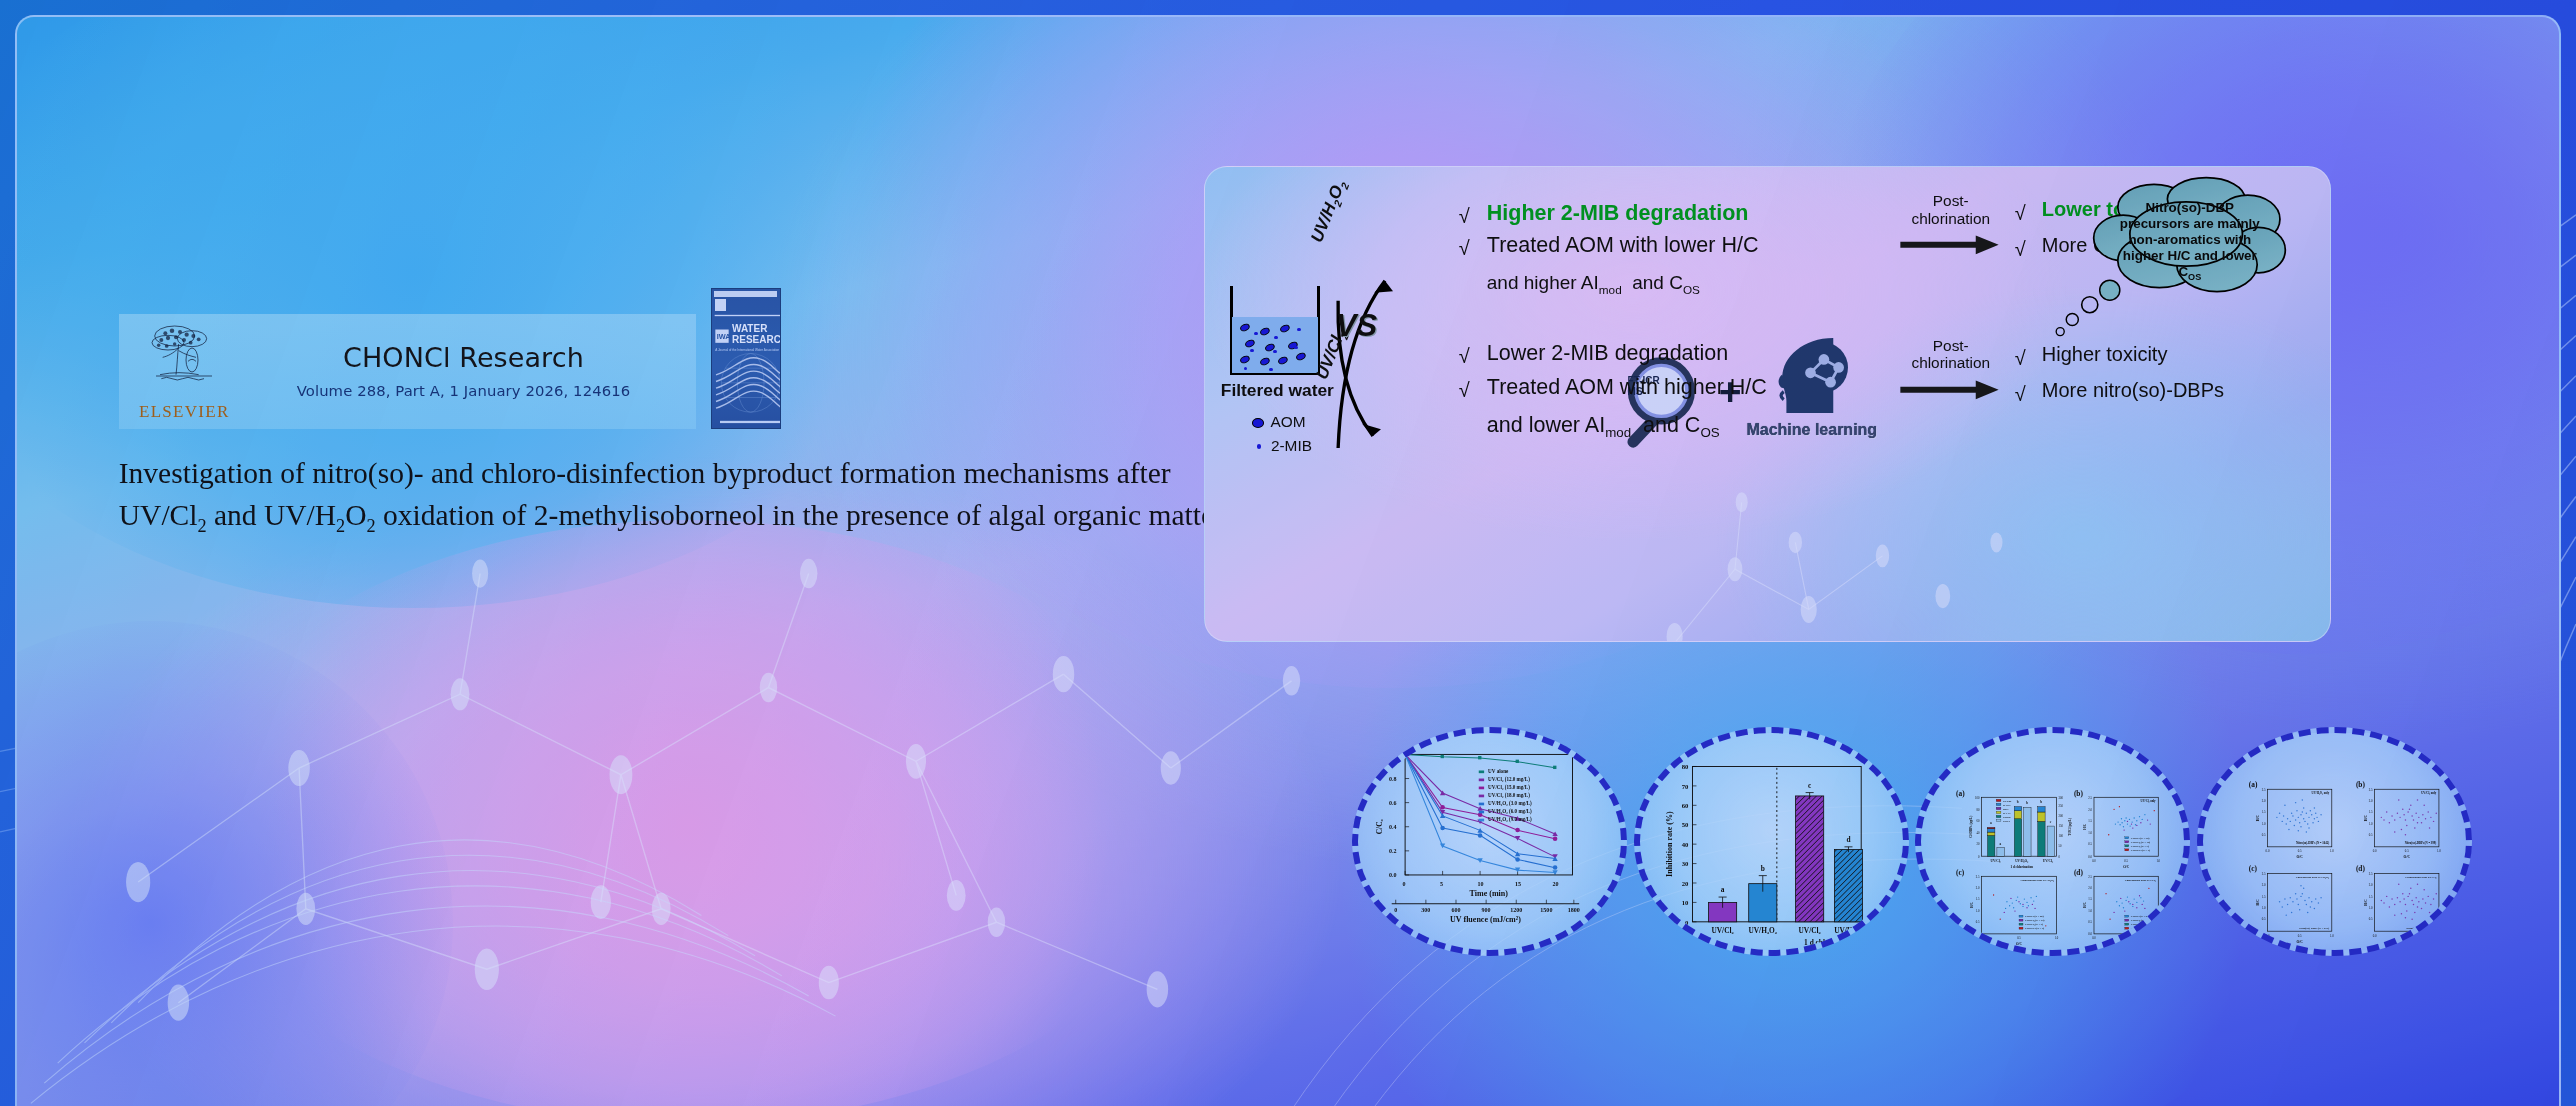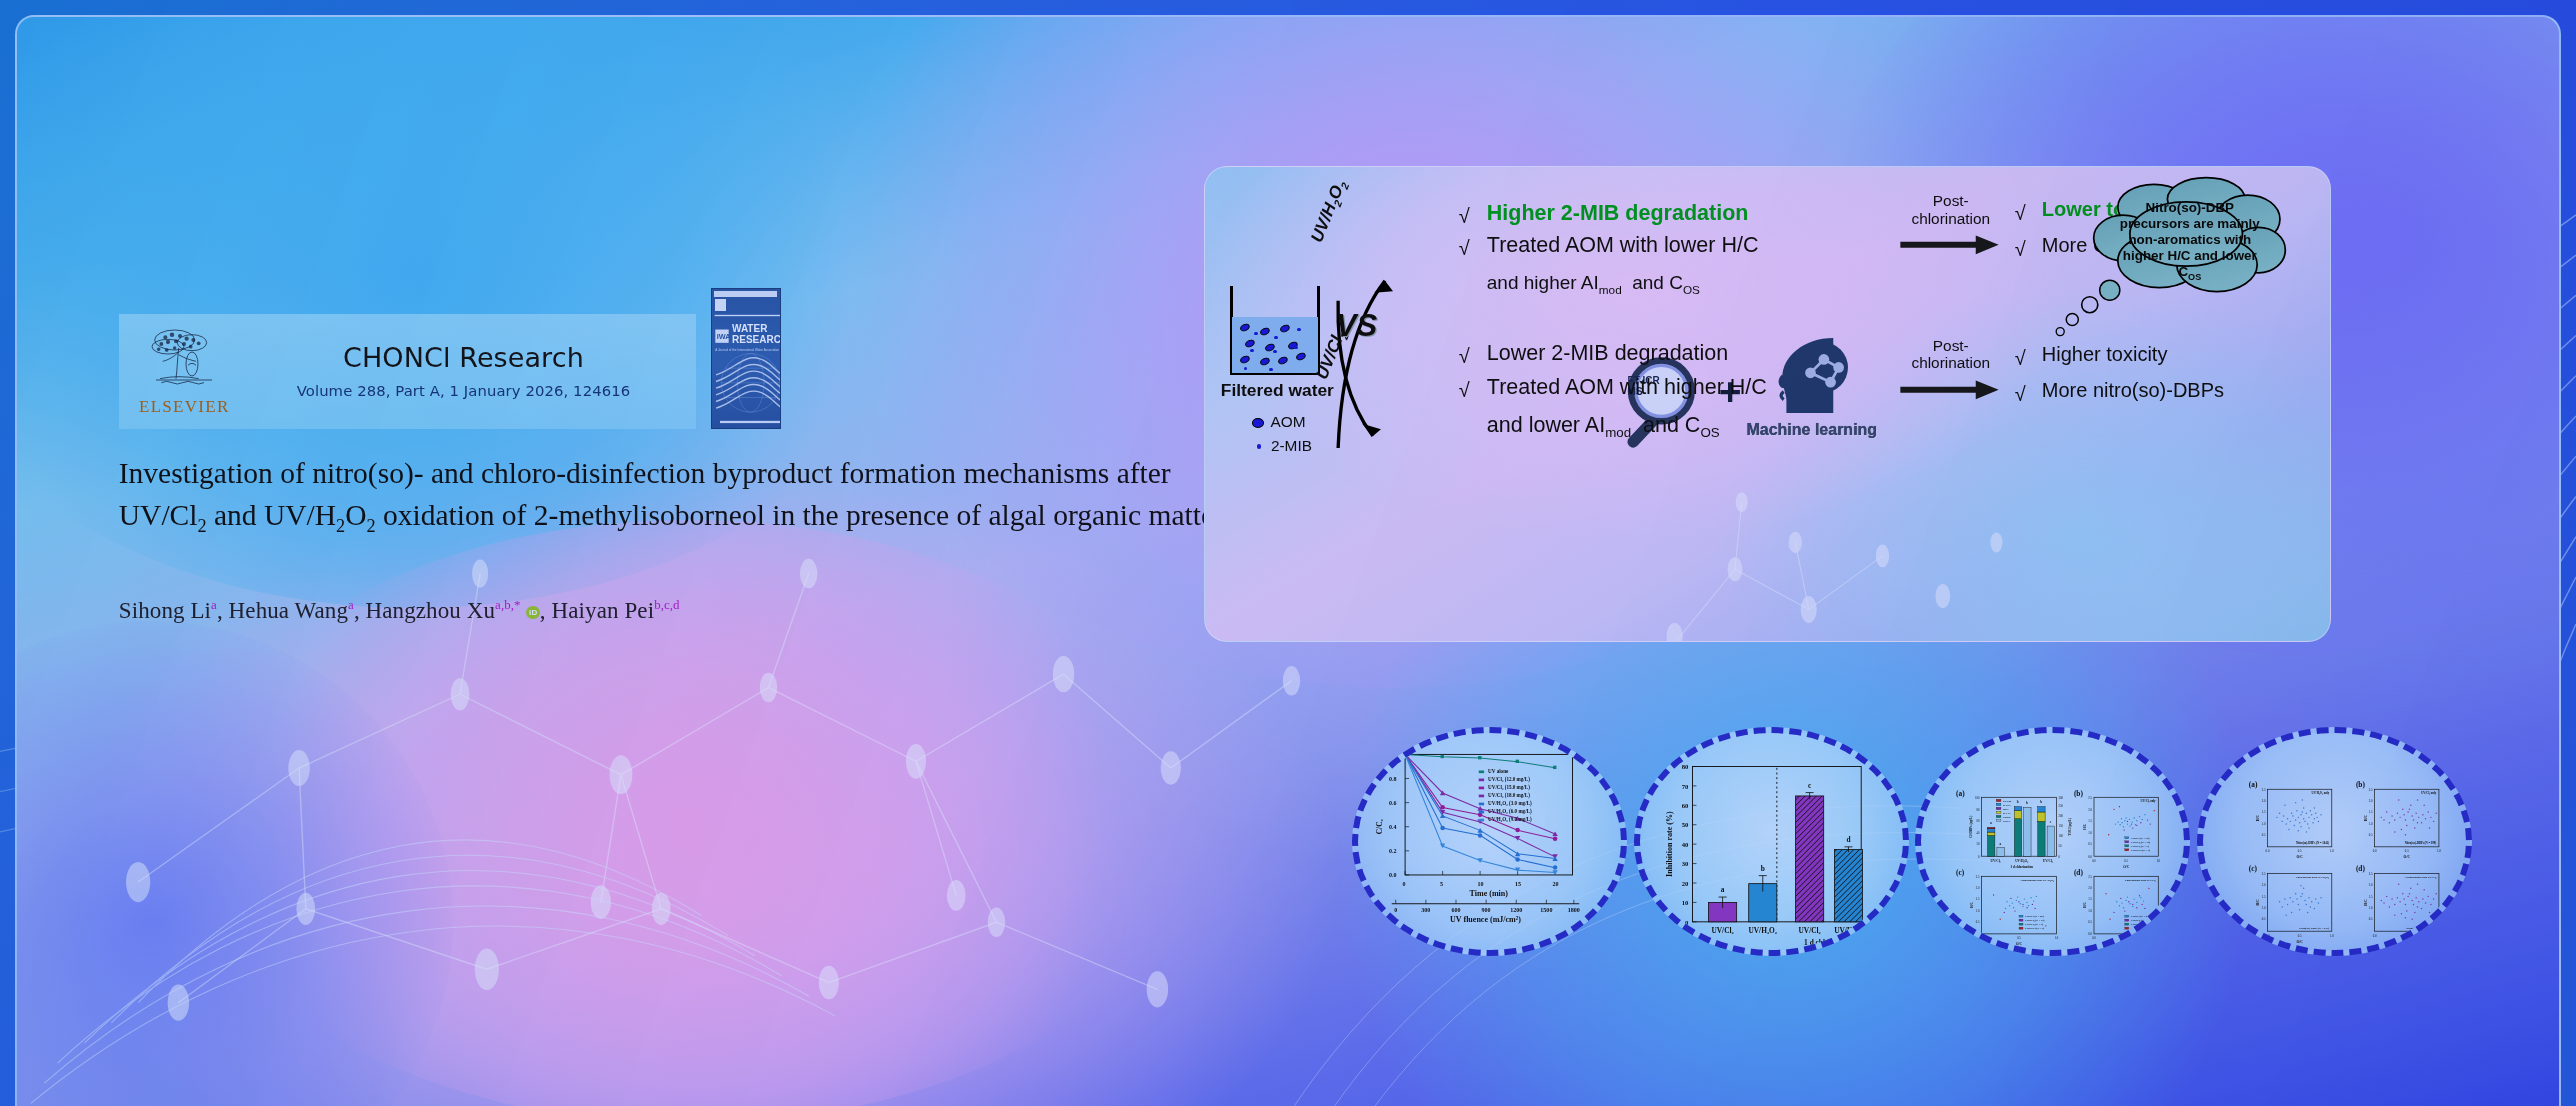--- a/index.html
+++ b/index.html
@@ -48,21 +48,21 @@
 
   
   .deco{position:absolute;inset:0;pointer-events:none;}
 
   
   #journal-bar{
     position:absolute;left:102px;top:297px;width:577px;height:115px;
     background:linear-gradient(180deg, rgba(166,228,249,.78) 0%, rgba(150,222,248,.72) 100%);
     display:flex;align-items:center;
   }
-  #elsevier-logo{width:107px;height:101px;margin-left:12px;flex:none;display:flex;flex-direction:column;align-items:center;justify-content:center;}
+  #elsevier-logo{width:107px;height:101px;margin-left:12px;flex:none;display:flex;flex-direction:column;align-items:center;justify-content:space-between;}
   #journal-title-wrap{flex:1;text-align:center;padding-right:6.7px;}
   #journal-name{
     font-family:"DejaVu Sans", sans-serif;
     font-size:27px;color:#17161a;letter-spacing:0.1px;line-height:1;
   }
   #journal-volume{
     font-family:"DejaVu Sans", sans-serif;
     font-size:14.8px;color:#1b3a7a;margin-top:11.4px;letter-spacing:0.1px;
   }
   #journal-cover{
@@ -310,27 +310,20 @@
         </g>
       </svg>
     </div>
 
     <div id="article-title">
       Investigation of nitro(so)- and chloro-disinfection byproduct formation
       mechanisms after UV/Cl<sub>2</sub> and UV/H<sub>2</sub>O<sub>2</sub> oxidation of 2-methylisoborneol in
       the presence of algal organic matter
     </div>
 
-    <div id="author-line">
-      <span>Sihong Li<sup>a</sup></span>,
-      <span>Hehua Wang<sup>a</sup></span>,
-      <span>Hangzhou Xu<sup>a,b,*</sup>
-        <span class="orcid">iD</span></span>,
-      <span>Haiyan Pei<sup>b,c,d</sup></span>
-    </div>
 
 
     <div id="abstract-panel">
 
       <svg class="deco" width="1127" height="476" viewBox="0 0 1680 710">
         <g stroke="#ffffff" stroke-width="1.6" fill="none" opacity="0.5">
           <path d="M700 710 L790 600 L900 660 L1010 580"></path>
           <path d="M790 600 L800 500 M900 660 L880 560"></path>
         </g>
         <g fill="#ffffff" opacity="0.55">

